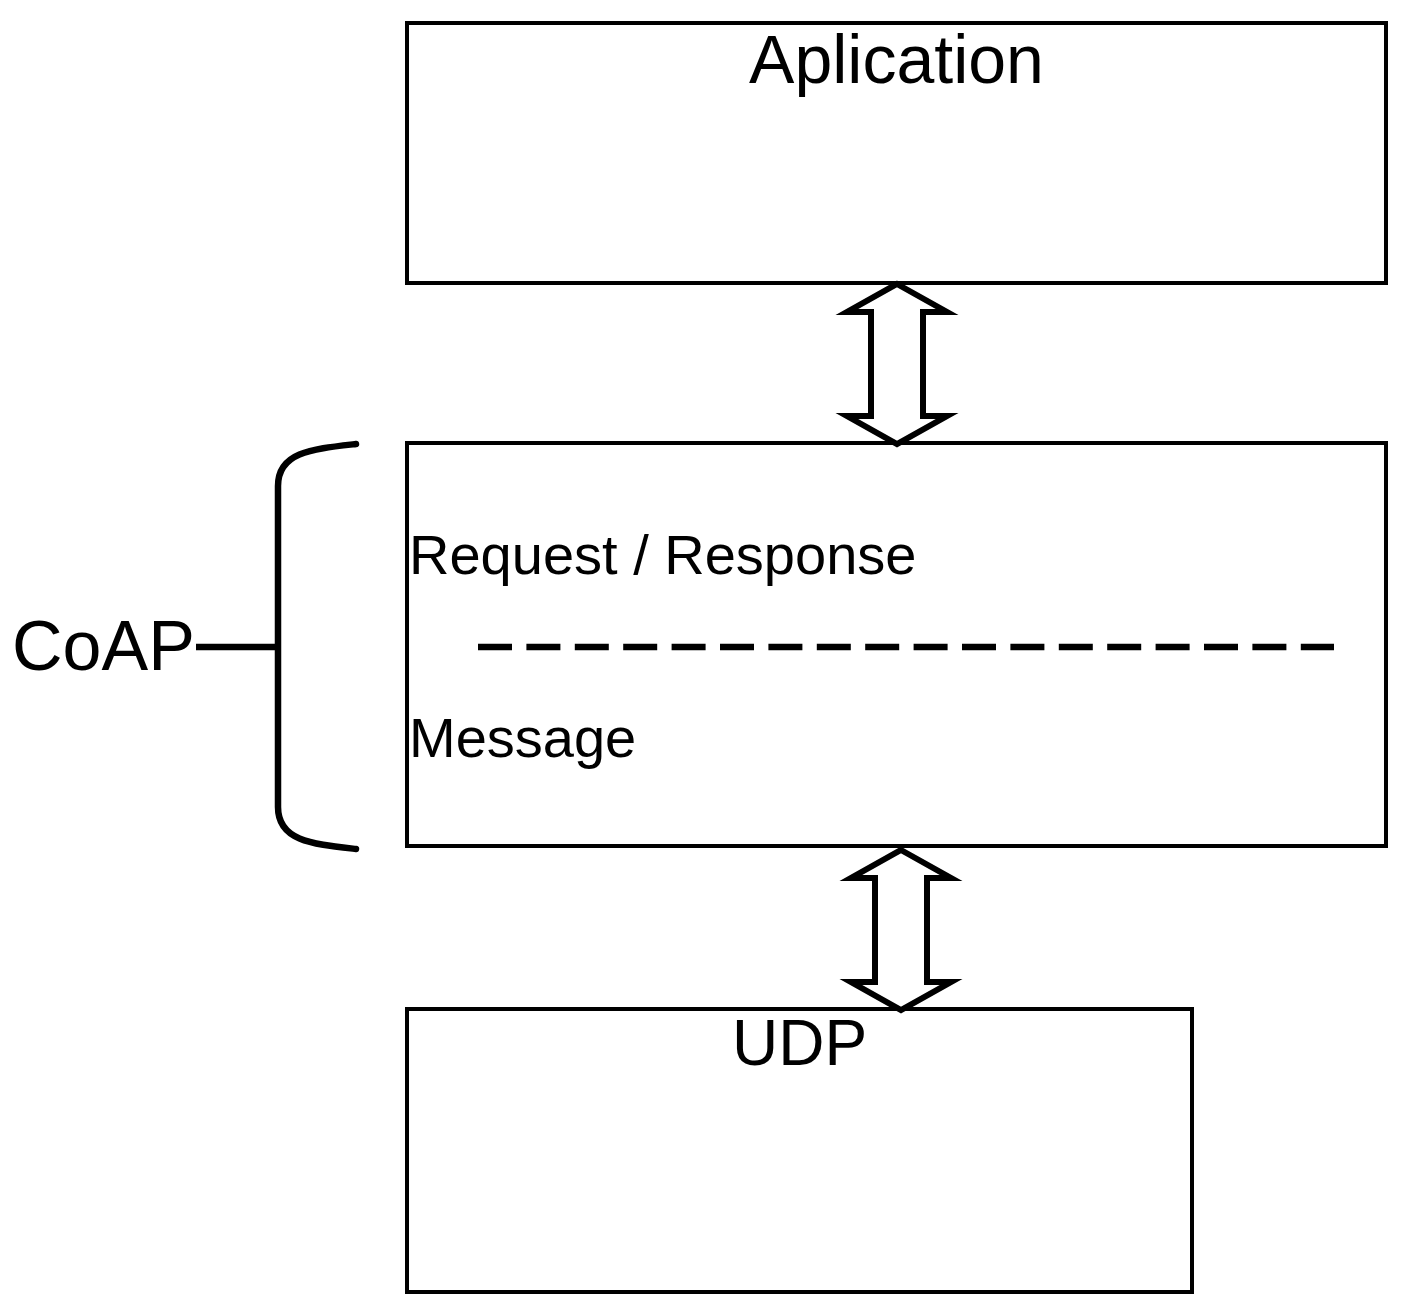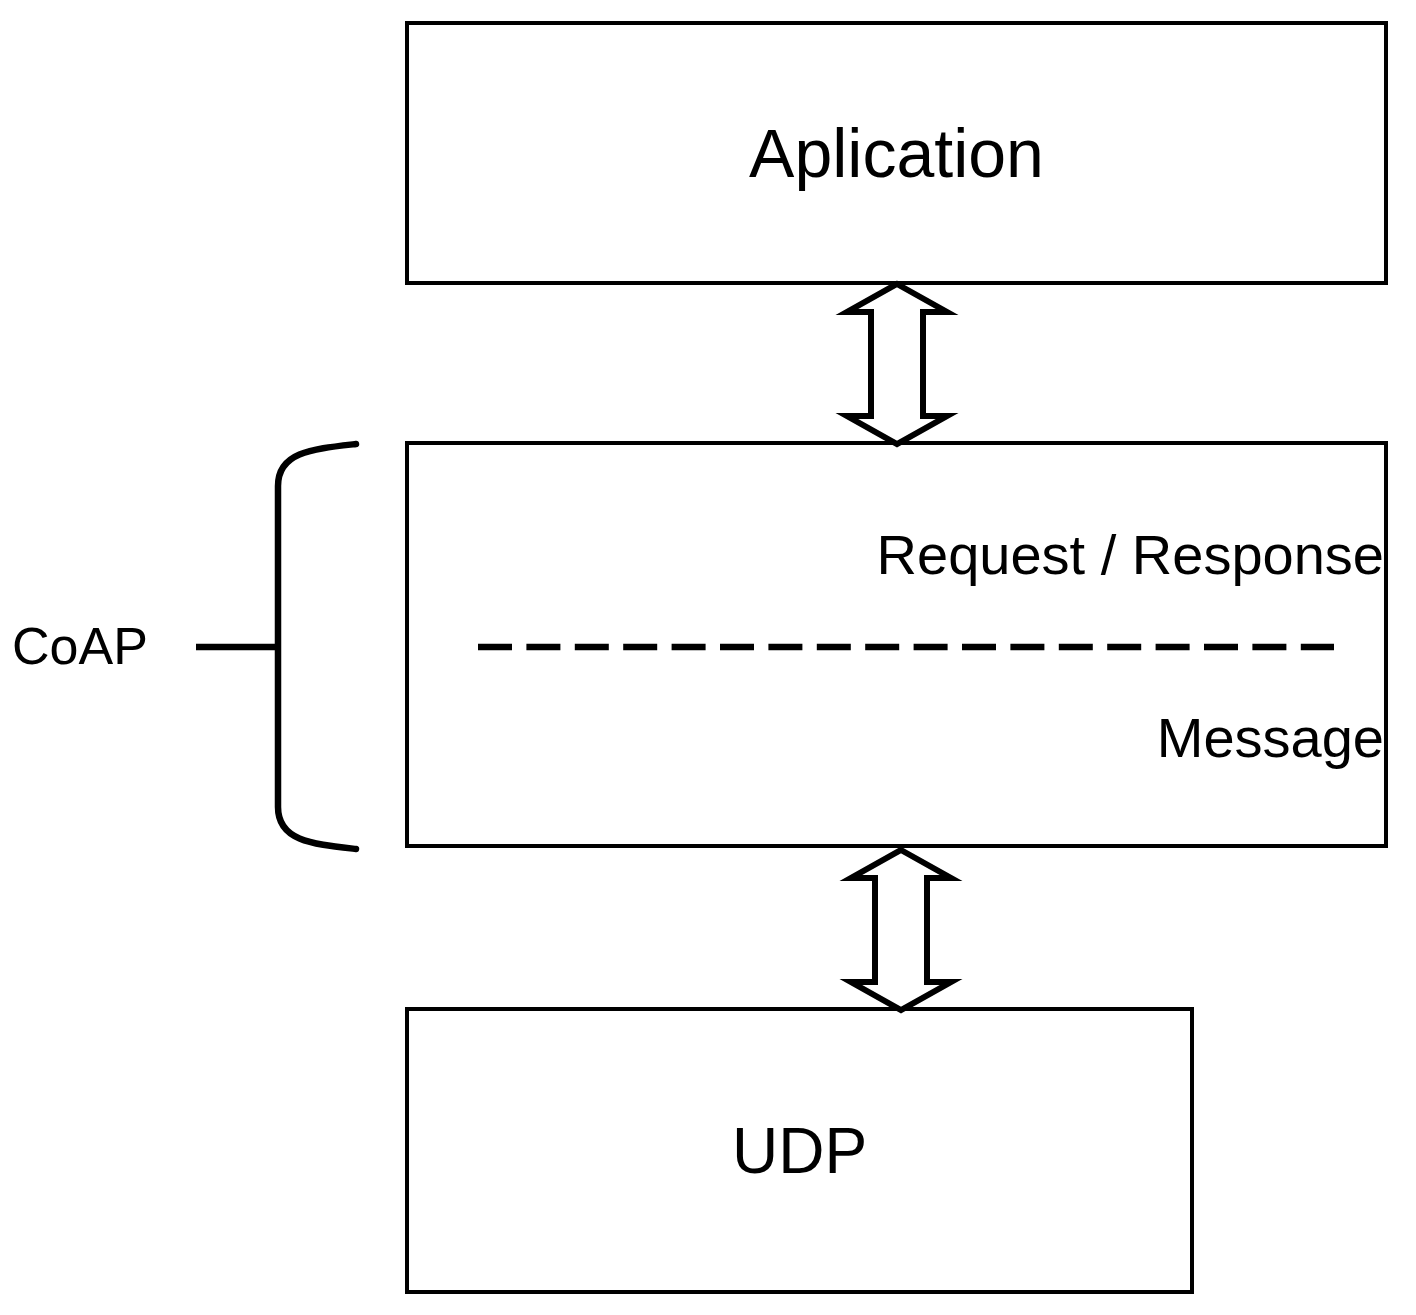--- a/index.html
+++ b/index.html
@@ -15,51 +15,50 @@
     font-family: "Liberation Sans", sans-serif;
     color: #000000;
     overflow: hidden;
   }
   .box {
     position: absolute;
     box-sizing: border-box;
     border: 4px solid #000000;
     background: #ffffff;
     display: flex;
-    align-items: center;
     justify-content: center;
   }
   #app-box  { left: 405px; top: 21px;   width: 983px; height: 264px; }
   #coap-box { left: 405px; top: 441px;  width: 983px; height: 407px;
               flex-direction: column; align-items: stretch; justify-content: stretch; }
   #udp-box  { left: 405px; top: 1007px; width: 789px; height: 287px; }
 
   .half {
     flex: 1 1 0;
     display: flex;
     align-items: center;
-    justify-content: flex-end;
+    justify-content: flex-start;
     position: relative;
   }
   .label { white-space: nowrap; line-height: 1; }
   .app-label { font-size: 68px; }
   .rr-label  { font-size: 56px; position: relative; top: 10px; }
   .msg-label { font-size: 56px; position: relative; top: -6px; }
   .udp-label { font-size: 64px; }
 
   #coap-tag {
     position: absolute;
     left: 12px;
     top: 608px;
     width: 162px;
     height: 76px;
     display: flex;
     align-items: center;
     justify-content: flex-start;
-    font-size: 52px;
+    font-size: 70px;
     line-height: 1;
     white-space: nowrap;
   }
 
   #overlay {
     position: absolute;
     left: 0; top: 0;
     width: 1416px;
     height: 1315px;
     pointer-events: none;

